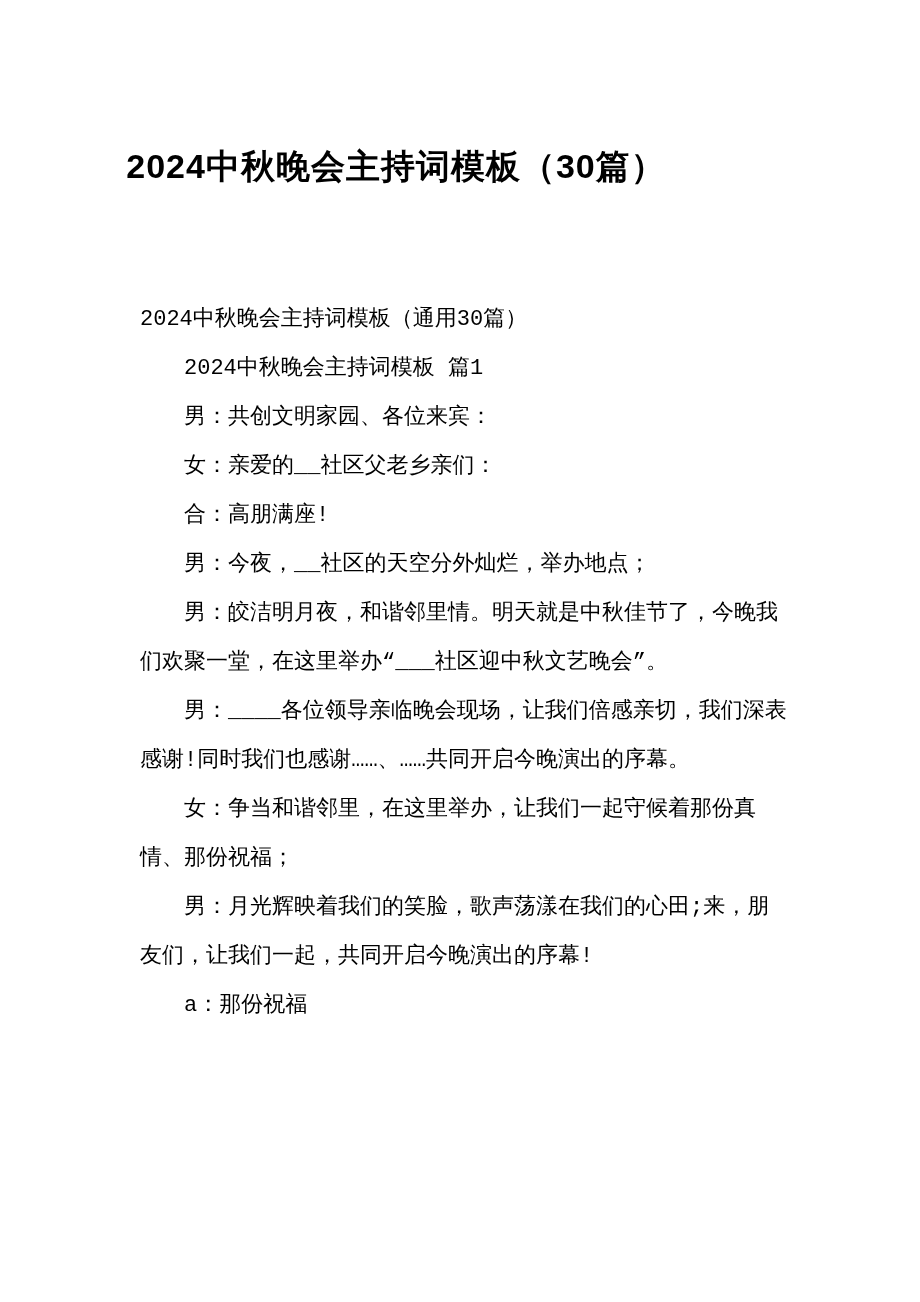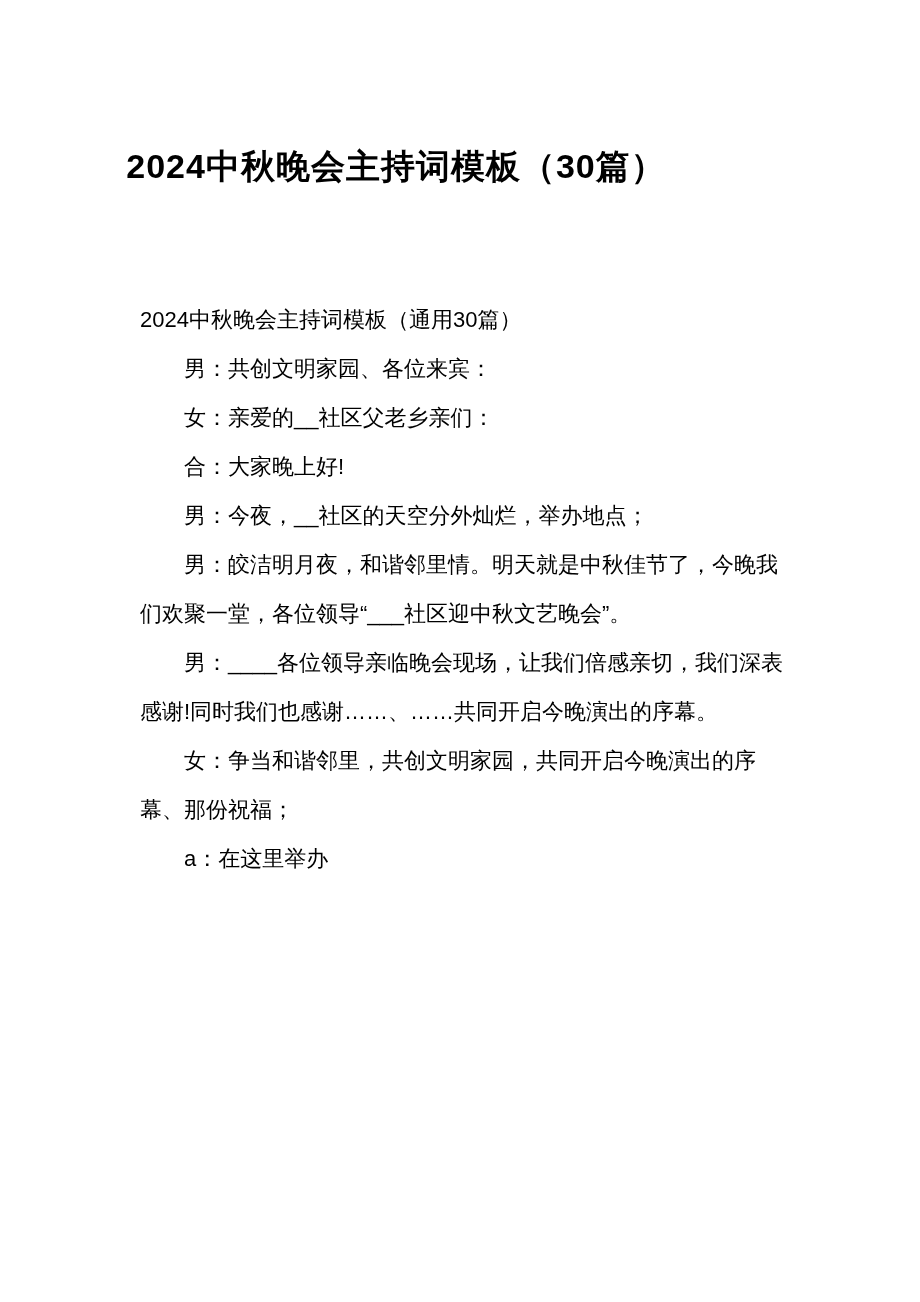--- a/index.html
+++ b/index.html
@@ -18,39 +18,41 @@
     font-family: "Liberation Sans", sans-serif;
     font-weight: bold;
     font-size: 34px;
     line-height: 48px;
     letter-spacing: 1px;
     color: #000000;
   }
   .doc-body {
     margin: 105px 0 0 140px;
     width: 650px;
-    font-family: Liberation Sans, sans-serif;
+    font-family: Liberation Mono, monospace;
     font-size: 22px;
     line-height: 49px;
     color: #000000;
     text-align: left;
     word-break: break-all;
   }
   .doc-body p { text-indent: 2em; }
   .doc-body p.no-indent { text-indent: 0; }
 </style>
 </head>
 <body>
 
 <div class="page">
   <h1 class="doc-title">2024中秋晚会主持词模板（30篇）</h1>
   <div class="doc-body">
       <p class="no-indent">2024中秋晚会主持词模板（通用30篇）</p>
+      <p>2024中秋晚会主持词模板 篇1</p>
       <p>男：共创文明家园、各位来宾：</p>
       <p>女：亲爱的__社区父老乡亲们：</p>
-      <p>合：大家晚上好!</p>
+      <p>合：高朋满座!</p>
       <p>男：今夜，__社区的天空分外灿烂，举办地点；</p>
-      <p>男：皎洁明月夜，和谐邻里情。明天就是中秋佳节了，今晚我们欢聚一堂，各位领导“___社区迎中秋文艺晚会”。</p>
+      <p>男：皎洁明月夜，和谐邻里情。明天就是中秋佳节了，今晚我们欢聚一堂，在这里举办“___社区迎中秋文艺晚会”。</p>
       <p>男：____各位领导亲临晚会现场，让我们倍感亲切，我们深表感谢!同时我们也感谢……、……共同开启今晚演出的序幕。</p>
-      <p>女：争当和谐邻里，共创文明家园，共同开启今晚演出的序幕、那份祝福；</p>
-      <p>a：在这里举办</p>
+      <p>女：争当和谐邻里，在这里举办，让我们一起守候着那份真情、那份祝福；</p>
+      <p>男：月光辉映着我们的笑脸，歌声荡漾在我们的心田;来，朋友们，让我们一起，共同开启今晚演出的序幕!</p>
+      <p>a：那份祝福</p>
     </div>
 </div>
 
 </body></html>

